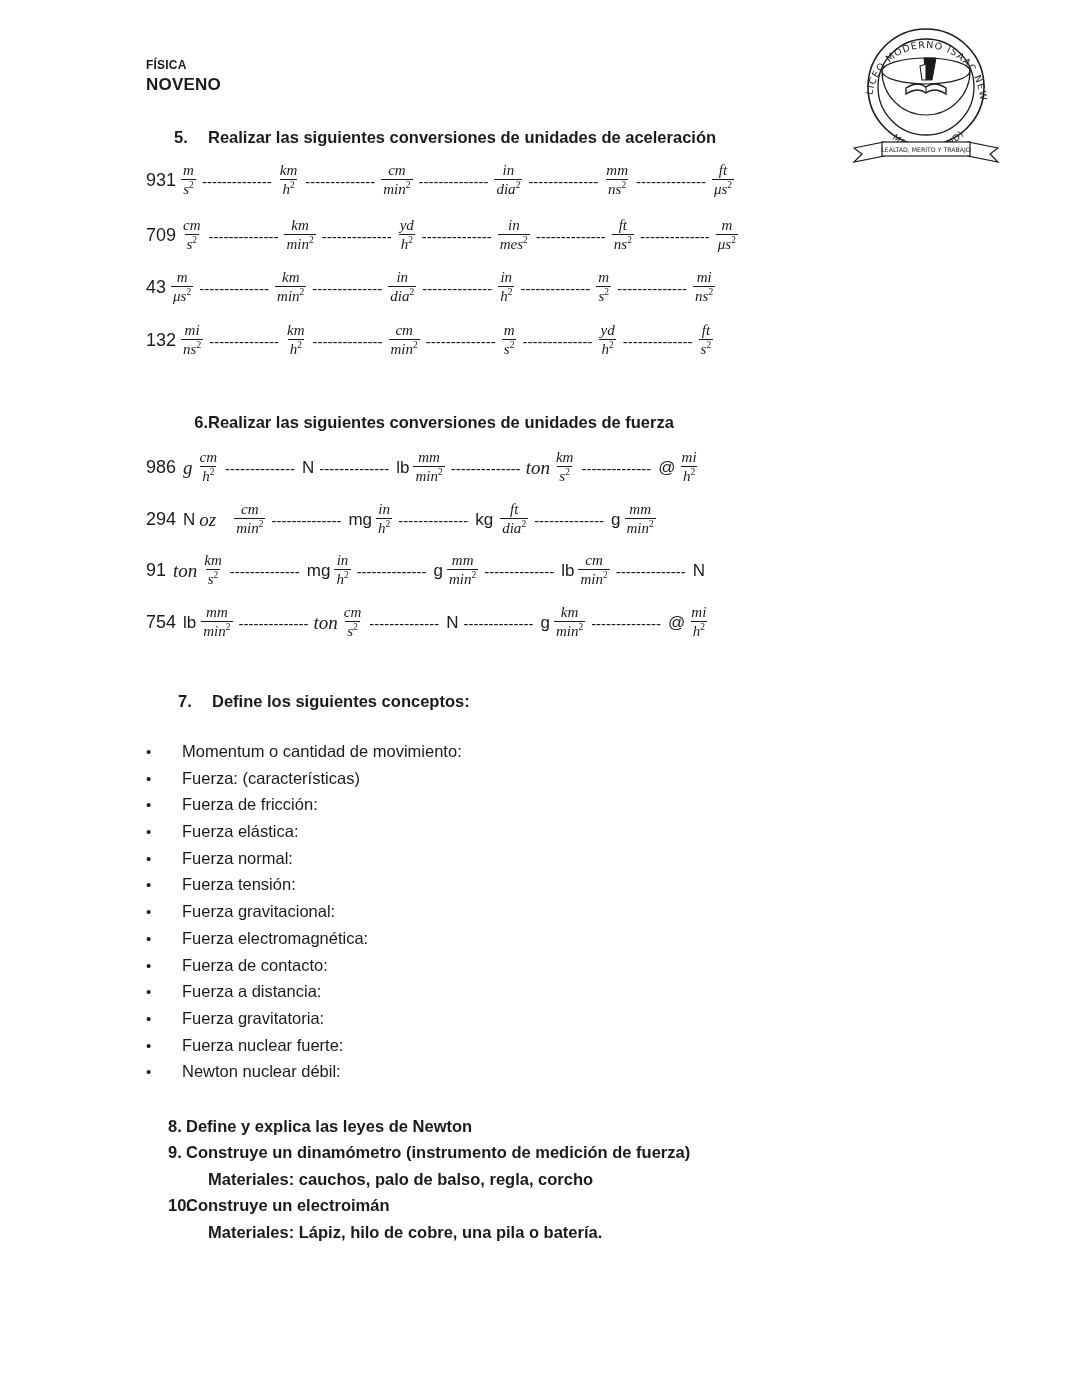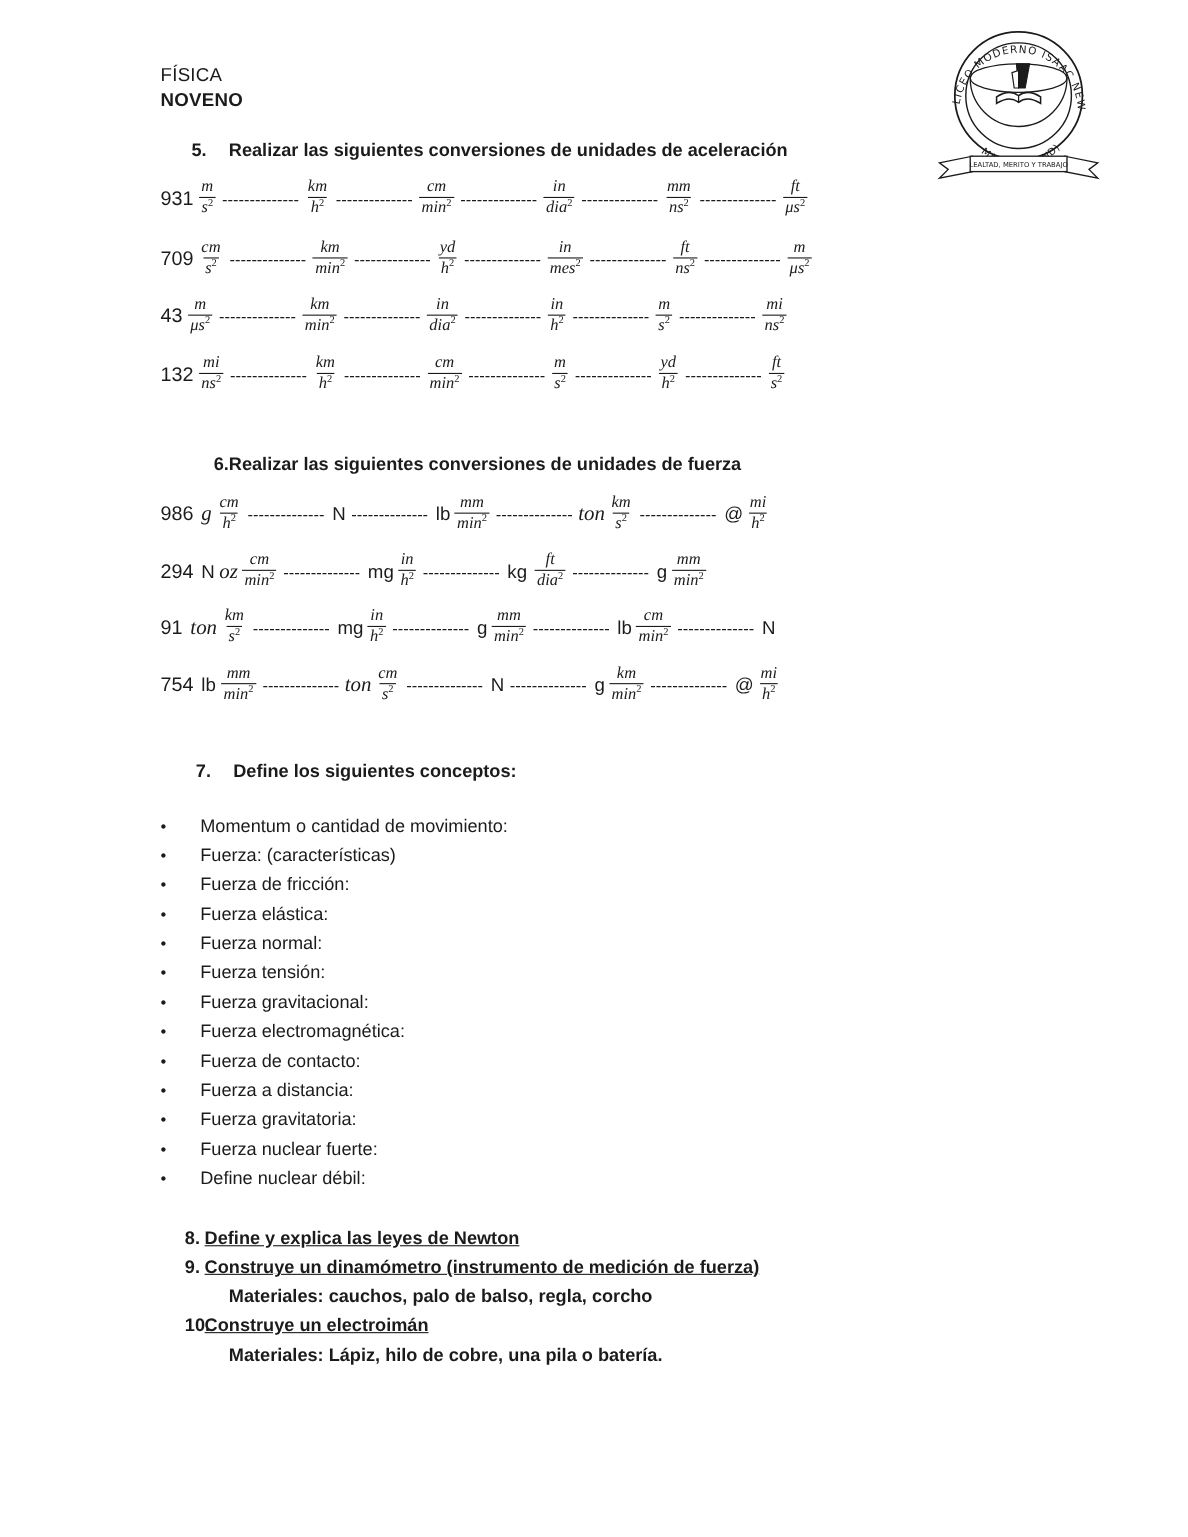--- a/index.html
+++ b/index.html
@@ -22,22 +22,22 @@
   }
 
   
   .doc-header {
     position: absolute;
     left: 146px;
     top: 58px;
     line-height: 1.32;
   }
   .doc-header .subject {
-    font-size: 17px;
-    font-weight: 400;
+    font-size: 12px;
+    font-weight: 700;
     letter-spacing: .2px;
   }
   .doc-header .grade {
     font-size: 17px;
     font-weight: 700;
     letter-spacing: .2px;
   }
 
   
   .seal {
@@ -163,21 +163,20 @@
   .tail-item .tnum {
     width: 40px;
     flex: 0 0 40px;
     font-weight: 700;
     text-align: left;
     padding-left: 22px;
     box-sizing: border-box;
   }
   .tail-item .ttext {
     font-weight: 700;
-    text-decoration: underline;
   }
   .tail-sub {
     padding-left: 62px;
     line-height: 1.6;
     font-weight: 700;
   }
 </style>
 </head>
 <body>
 
@@ -384,21 +383,21 @@
         <span class="dashes">--------------</span>
         <span class="unit-plain" style="margin-right: 3px;">@</span>
         <span class="frac">
           <span class="num-part">mi</span>
           <span class="den-part">h<sup>2</sup></span>
         </span>
       </div>
       <div class="conv-row" style="top: 502px;">
         <span class="qty">294</span>
         <span class="unit-plain" style="margin-left: 3px; margin-right: 4px;">N</span>
-        <span class="qty-it" style="margin-right: 3px;">oz</span>
+        <span class="qty-it" style="margin-right: 17px;">oz</span>
         <span class="frac">
           <span class="num-part">cm</span>
           <span class="den-part">min<sup>2</sup></span>
         </span>
         <span class="dashes">--------------</span>
         <span class="unit-plain" style="margin-right: 3px;">mg</span>
         <span class="frac">
           <span class="num-part">in</span>
           <span class="den-part">h<sup>2</sup></span>
         </span>
@@ -521,21 +520,21 @@
       <div class="bullet-item">
         <span class="dot">•</span>
         <span class="btext">Fuerza gravitatoria:</span>
       </div>
       <div class="bullet-item">
         <span class="dot">•</span>
         <span class="btext">Fuerza nuclear fuerte:</span>
       </div>
       <div class="bullet-item">
         <span class="dot">•</span>
-        <span class="btext">Define nuclear débil:</span>
+        <span class="btext">Newton nuclear débil:</span>
       </div>
     </div>
 
   <div class="tail-list">
     <div class="tail-item">
       <span class="tnum">8.</span>
       <span class="ttext">Define y explica las leyes de Newton</span>
     </div>
     <div class="tail-item">
       <span class="tnum">9.</span>

